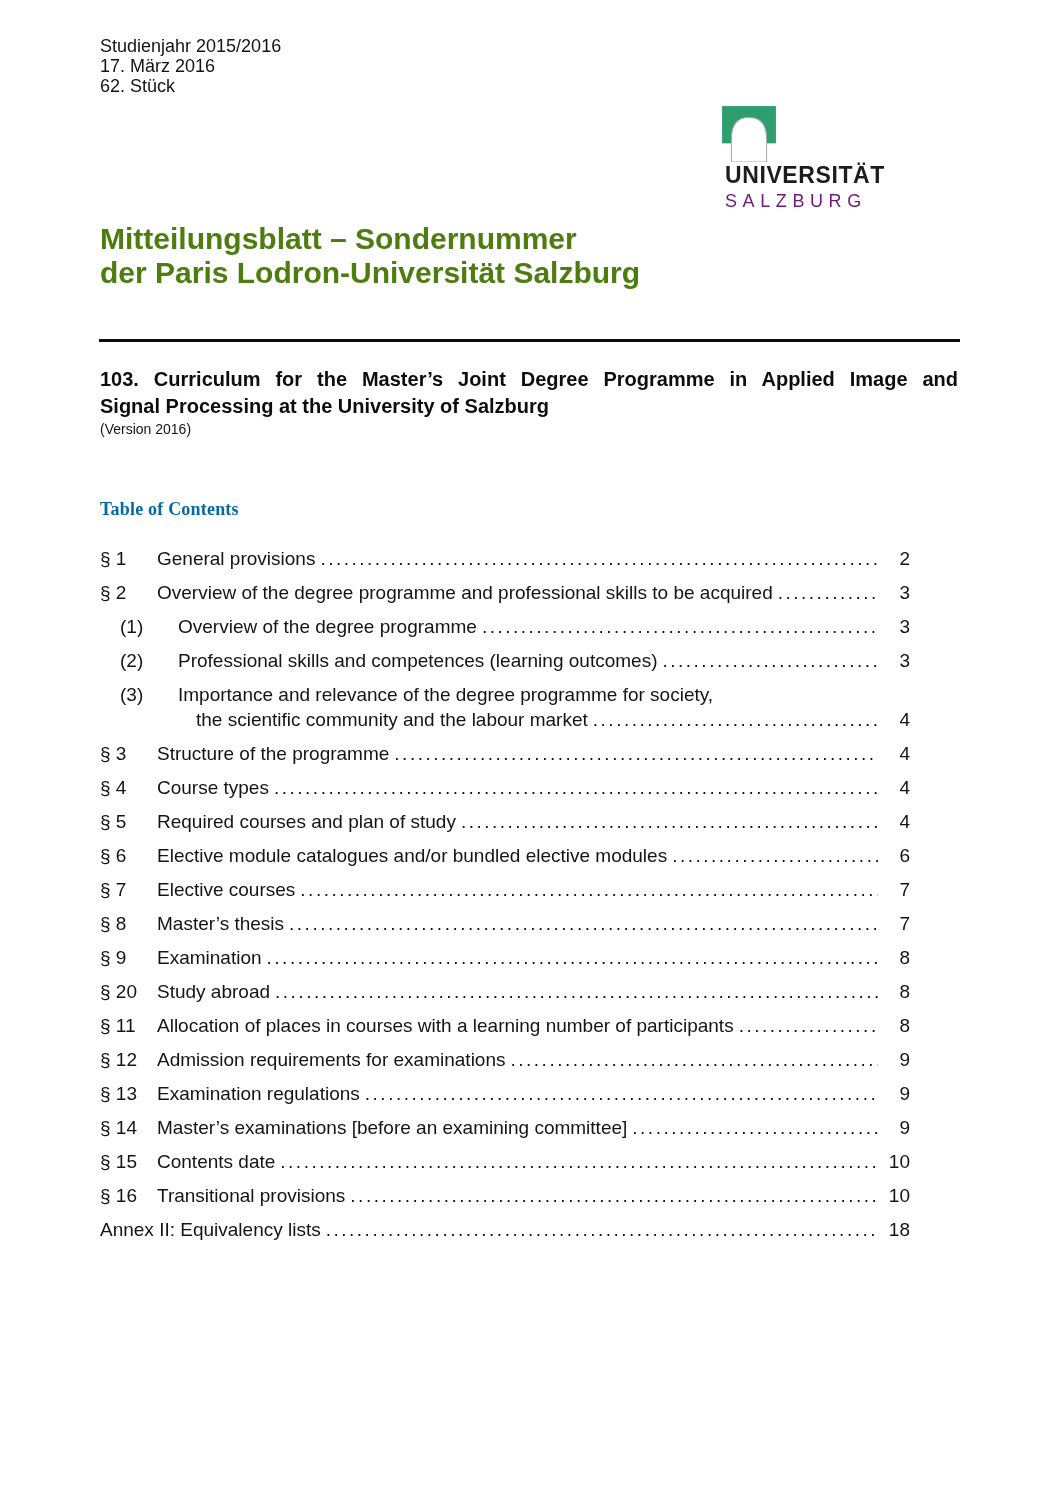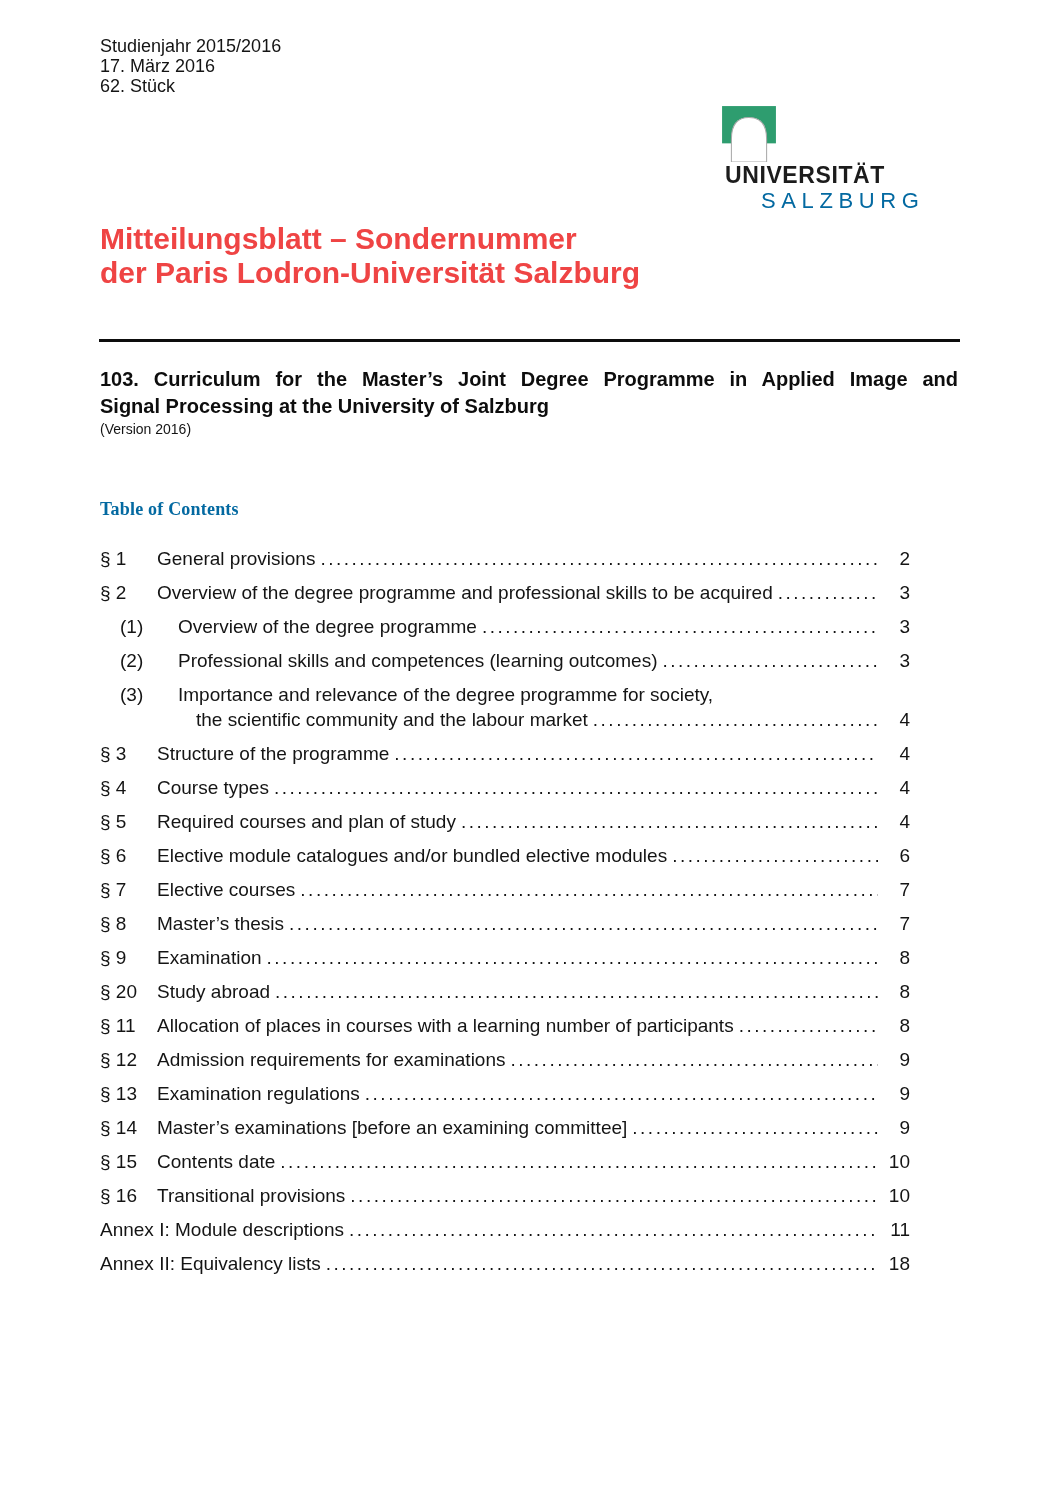--- a/index.html
+++ b/index.html
@@ -36,37 +36,36 @@
   .logo-mark { display: block; }
   .logo-text { margin-left: 3px; padding-top: 1px; }
   .logo-text .l1 {
     font-size: 23px;
     font-weight: bold;
     letter-spacing: 0.6px;
     line-height: 25px;
     color: #1c1c1c;
   }
   .logo-text .l2 {
-    font-size: 22px;
+    font-size: 18px;
     font-weight: normal;
     letter-spacing: 5.6px;
     line-height: 26px;
-    color: #0369a1;
-    margin-left: 36px;
+    color: #701a75;
   }
 
   
   .doc-title {
     position: absolute;
     left: 100px;
     top: 222px;
     font-size: 30px;
     font-weight: bold;
     line-height: 34px;
-    color: #ef4444;
+    color: #4d7c0f;
   }
 
   .rule {
     position: absolute;
     left: 99px;
     top: 339px;
     width: 861px;
     height: 3px;
     background: #0d0d0d;
   }
@@ -289,24 +288,19 @@
         <span class="leader"></span>
         <span class="pg">10</span>
       </div>
       <div class="toc-row lvl-section">
         <span class="lbl">§ 16</span>
         <span class="ttl">Transitional provisions</span>
         <span class="leader"></span>
         <span class="pg">10</span>
       </div>
       <div class="toc-row lvl-annex">
-        <span class="ttl">Annex I: Module descriptions</span>
-        <span class="leader"></span>
-        <span class="pg">11</span>
-      </div>
-      <div class="toc-row lvl-annex">
         <span class="ttl">Annex II: Equivalency lists</span>
         <span class="leader"></span>
         <span class="pg">18</span>
       </div>
     </div>
 
 </div>
 
 </body></html>

